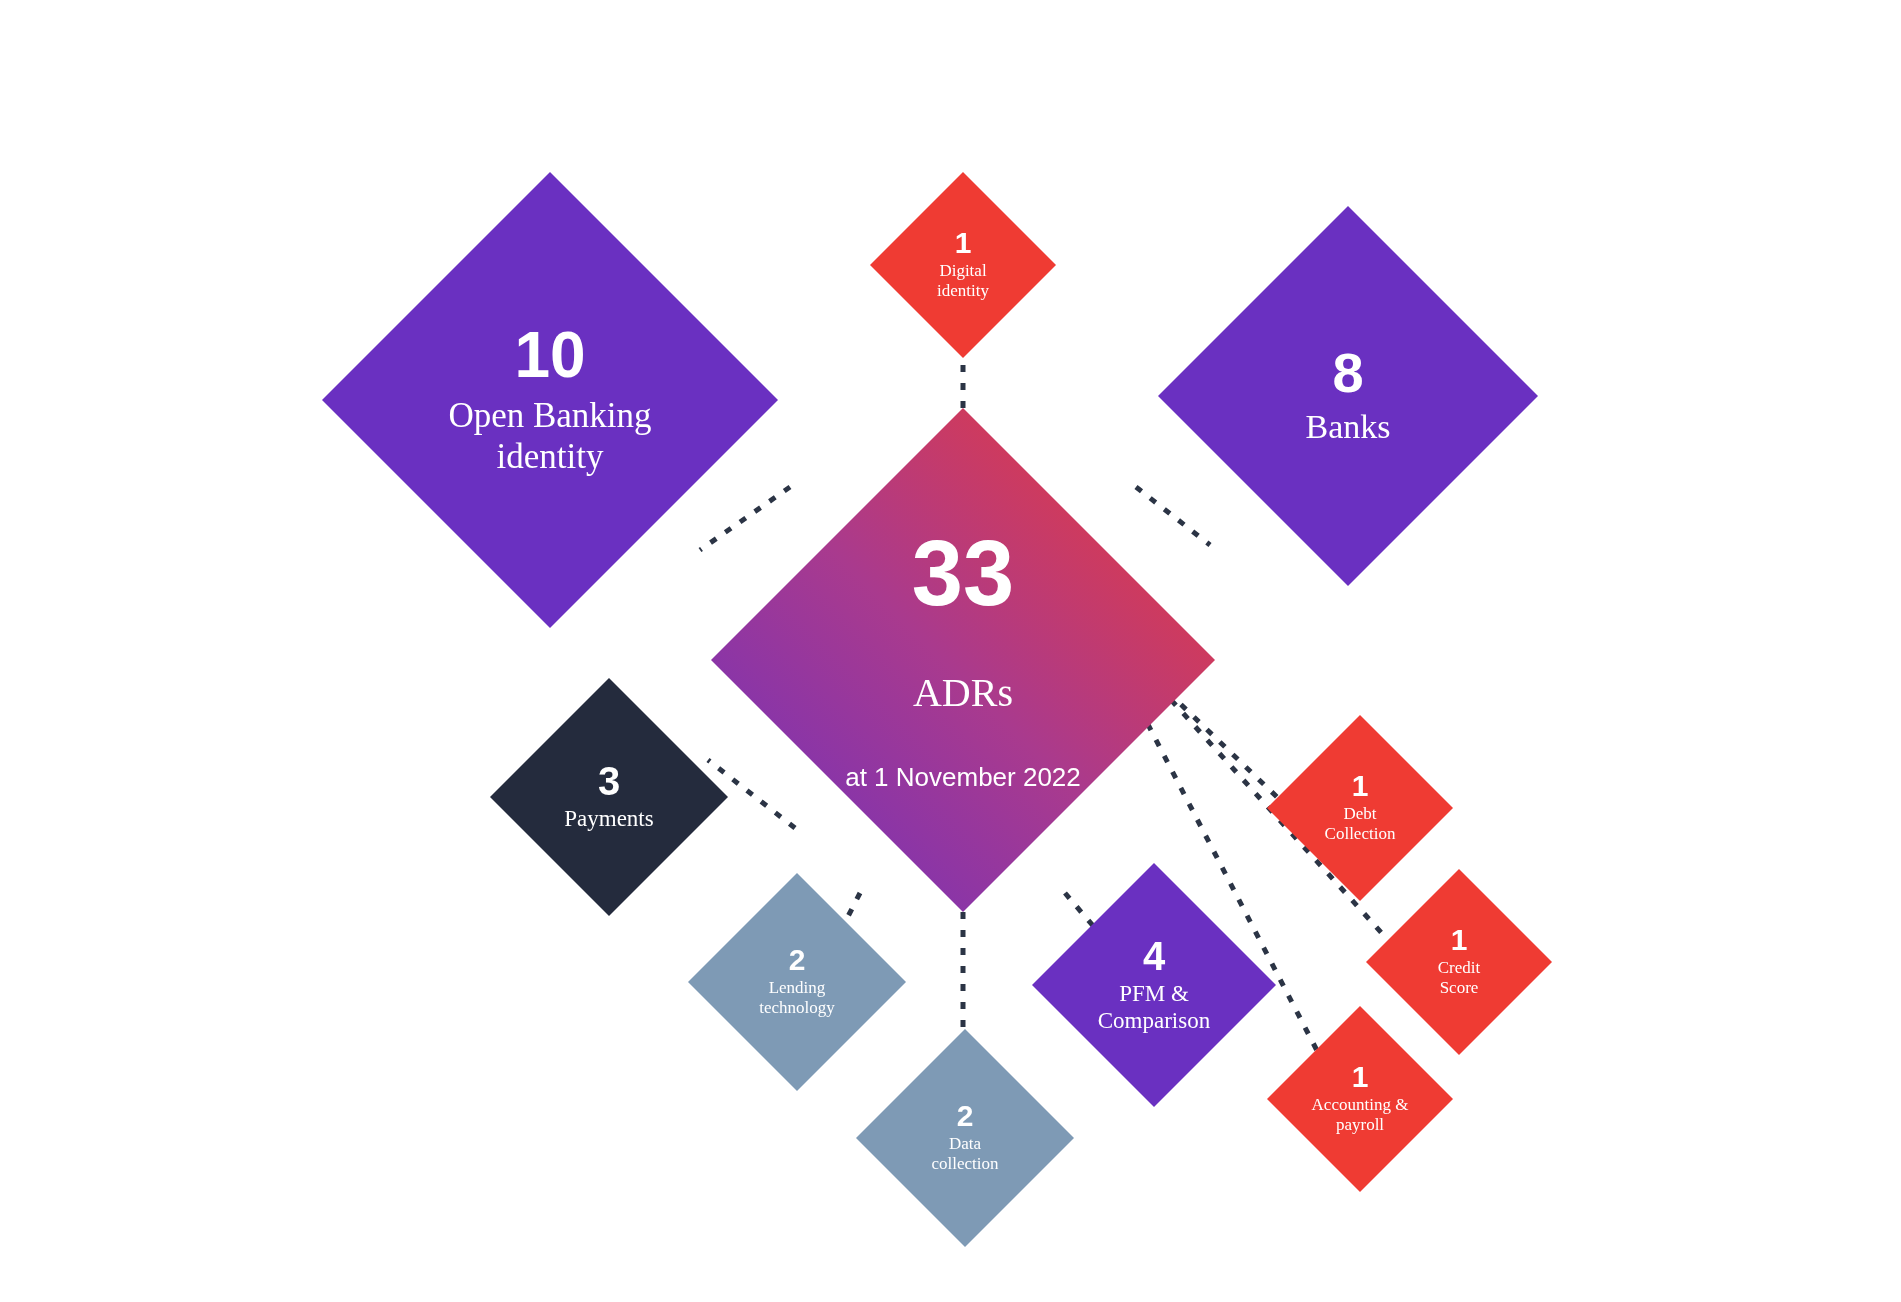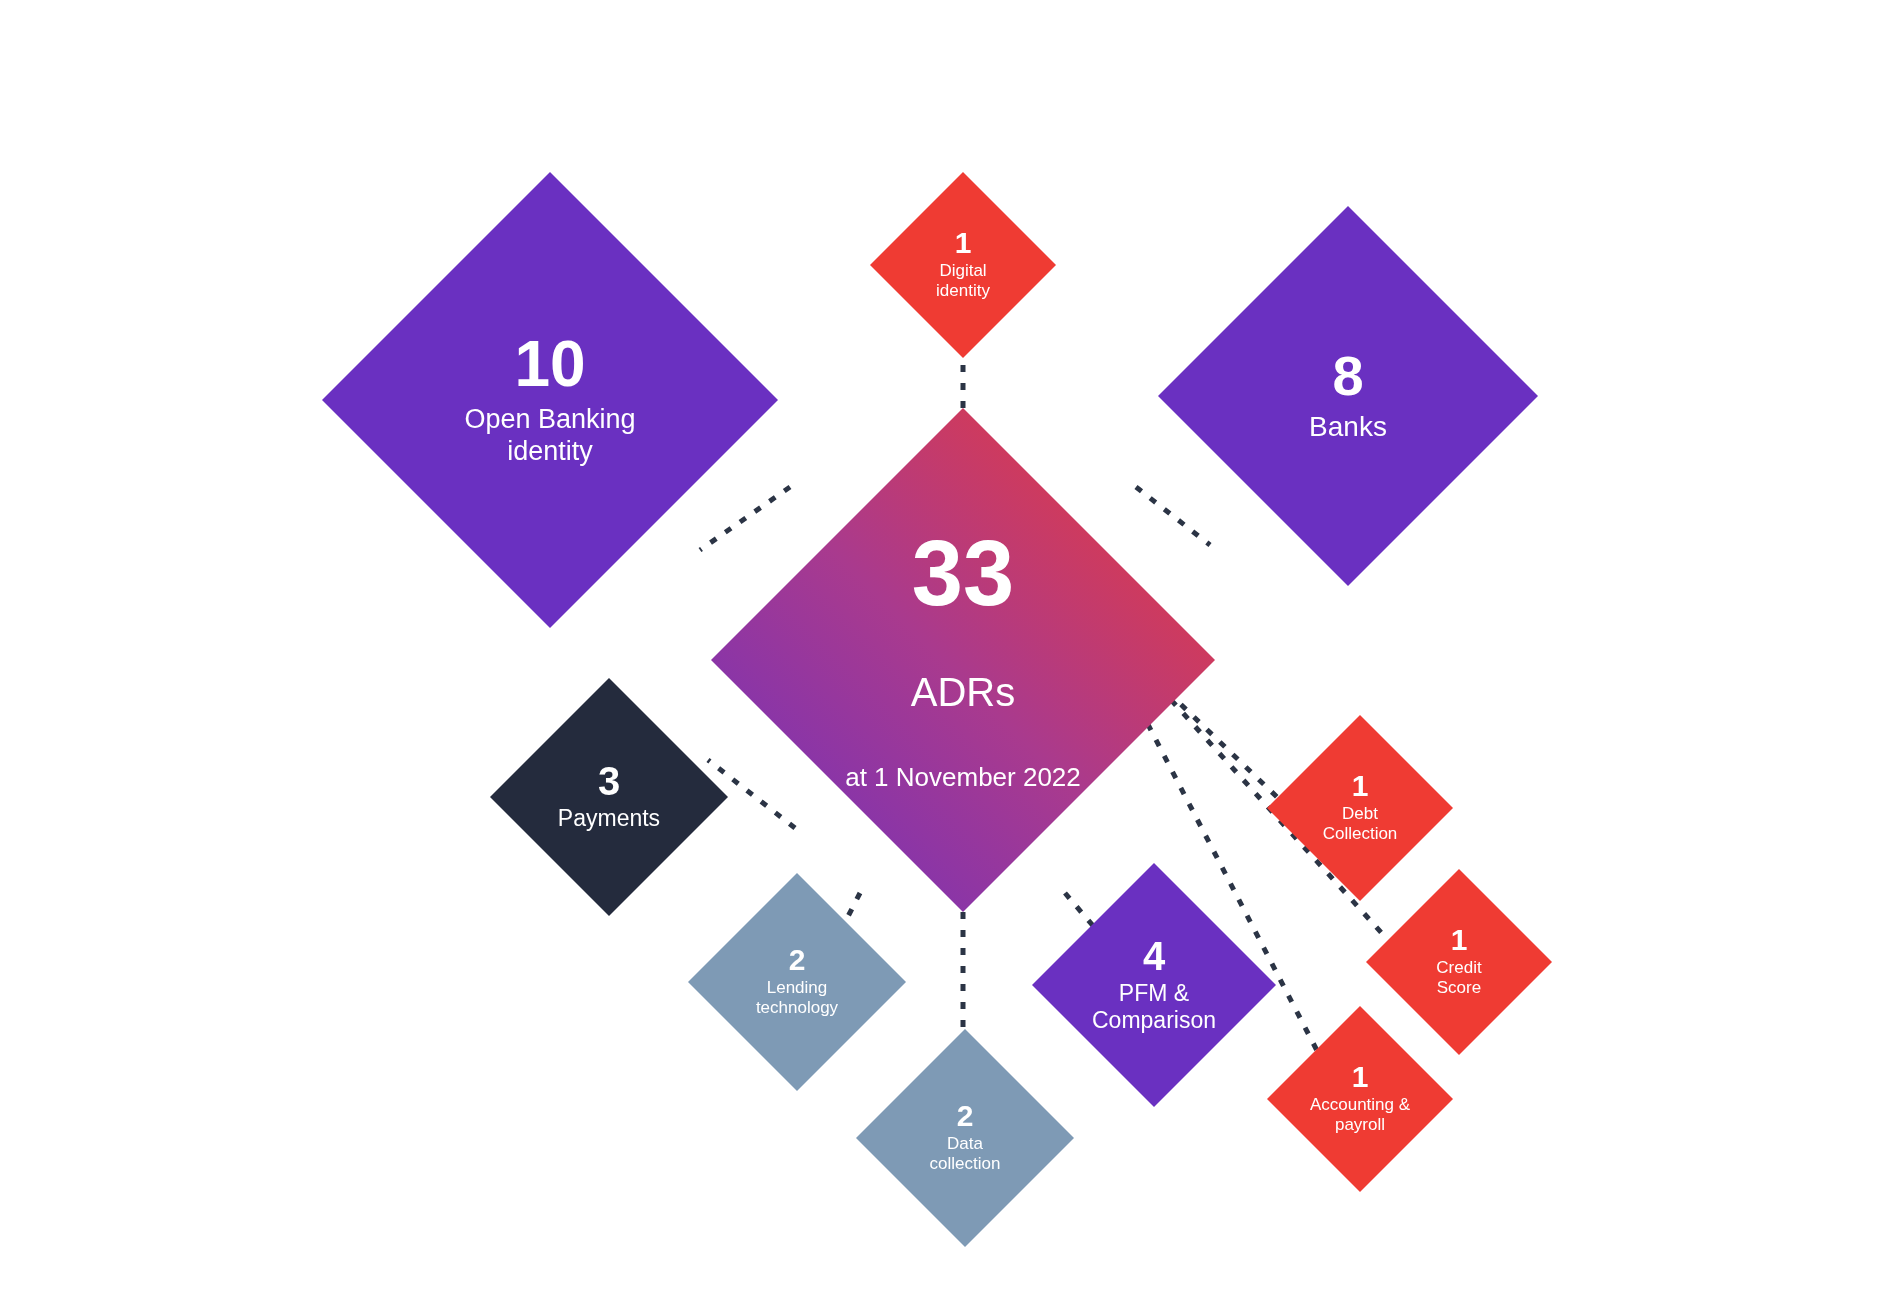--- a/index.html
+++ b/index.html
@@ -48,31 +48,32 @@
     pointer-events: none;
     transform: translate(-50%, -50%);
   }
   .node-value {
     font-weight: 700;
     line-height: 1.0;
   }
   .node-name {
     font-weight: 400;
     line-height: 1.18;
+    font-family: Liberation Serif, serif;
   }
   
   .sz-center .node-value { font-size: 92px; margin-bottom: 10px; }
   .sz-center .node-name  { font-size: 40px; }
   .sz-center .node-sub   { font-size: 26px; margin-top: 6px; }
 
   .sz-xl .node-value { font-size: 64px; margin-bottom: 8px; }
-  .sz-xl .node-name  { font-size: 27px; }
+  .sz-xl .node-name  { font-size: 35px; }
 
   .sz-lg .node-value { font-size: 56px; margin-bottom: 6px; }
-  .sz-lg .node-name  { font-size: 28px; }
+  .sz-lg .node-name  { font-size: 34px; }
 
   .sz-md .node-value { font-size: 40px; margin-bottom: 4px; }
   .sz-md .node-name  { font-size: 23px; }
 
   .sz-sm .node-value { font-size: 30px; margin-bottom: 3px; }
   .sz-sm .node-name  { font-size: 17px; }
 </style>
 </head>
 <body>
 

